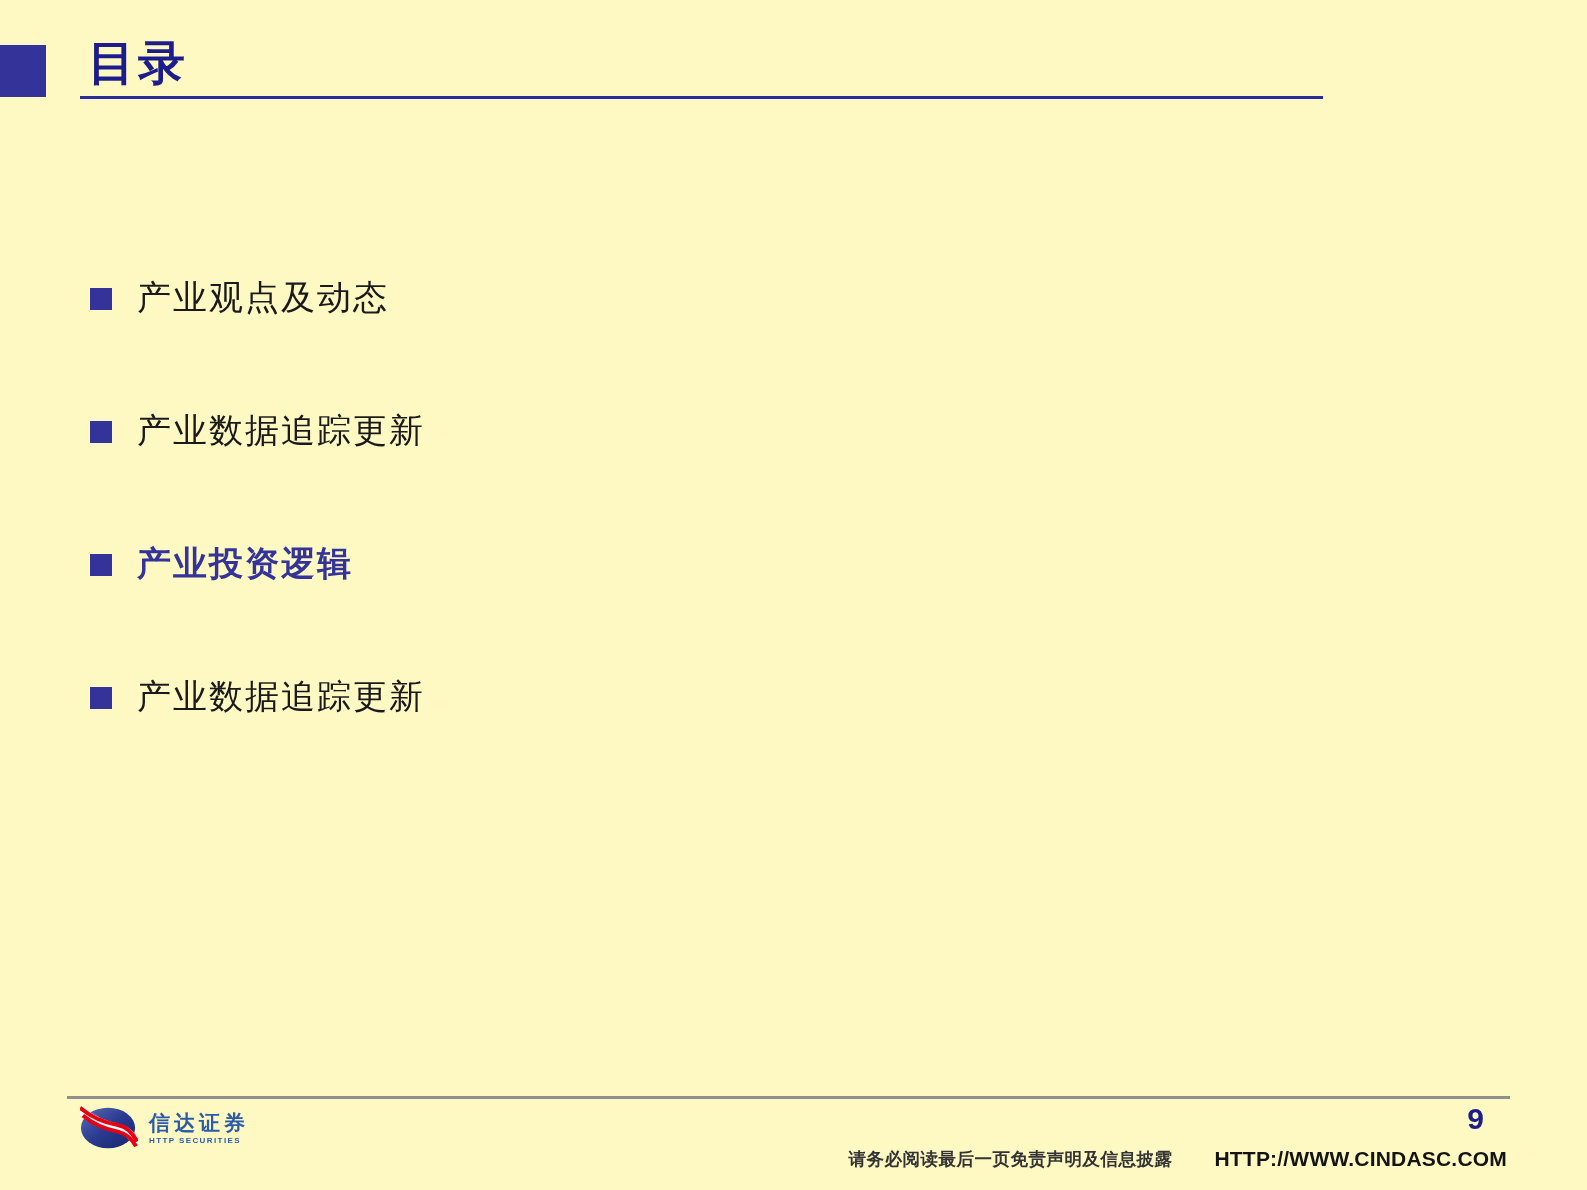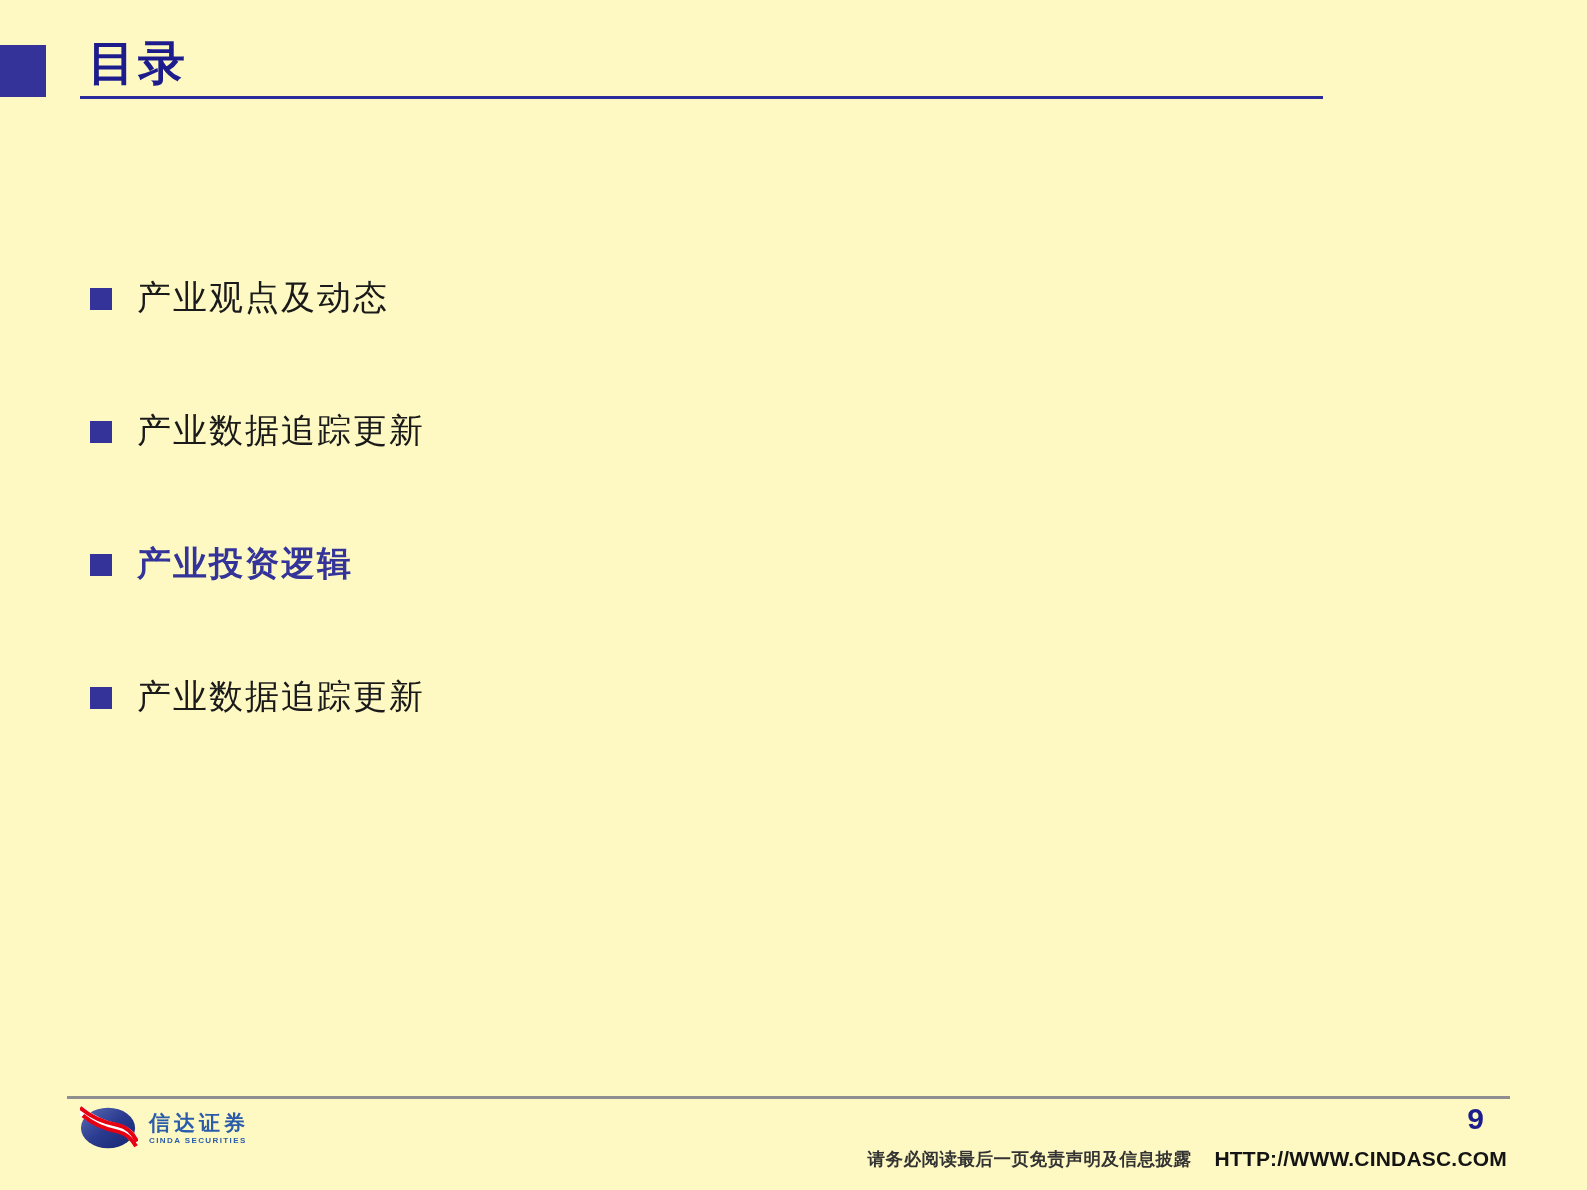--- a/index.html
+++ b/index.html
@@ -101,21 +101,21 @@
     right: 103px; top: 1102px;
     font-size: 30px;
     font-weight: bold;
     color: #1C1C8C;
   }
   .footer-note {
     position: absolute;
     right: 80px; top: 1147px;
     display: flex;
     align-items: center;
-    gap: 1px;
+    gap: 20px;
     white-space: nowrap;
   }
   .disclaimer {
     font-size: 17.5px;
     font-weight: bold;
     color: #333333;
     letter-spacing: 0.5px;
   }
   .website {
     font-size: 21px;
@@ -164,21 +164,21 @@
           <stop offset="1" stop-color="#16256E"></stop>
         </linearGradient>
       </defs>
       <ellipse cx="29" cy="25" rx="28" ry="21" fill="url(#lg)"></ellipse>
       <path d="M1 7 C 15 19, 29 23, 39 25 C 49 27, 55 34, 59 42" stroke="#ffffff" stroke-width="9" fill="none"></path>
       <path d="M0 4 C 14 16, 28 20, 39 22 C 49 24, 55 31, 59 39" stroke="#E60012" stroke-width="4.2" fill="none"></path>
       <path d="M3 12 C 16 23, 30 27, 40 29 C 49 31, 54 37, 58 44" stroke="#E60012" stroke-width="4.2" fill="none"></path>
     </svg>
     <div class="logo-text">
       <span class="logo-cn">信达证券</span>
-      <span class="logo-en">CINDA SECURITIES</span>
+      <span class="logo-en">HTTP SECURITIES</span>
     </div>
   </div>
 
   <div class="page-number">9</div>
 
   <div class="footer-note">
     <span class="disclaimer">请务必阅读最后一页免责声明及信息披露</span>
     <span class="website">HTTP://WWW.CINDASC.COM</span>
   </div>
 

